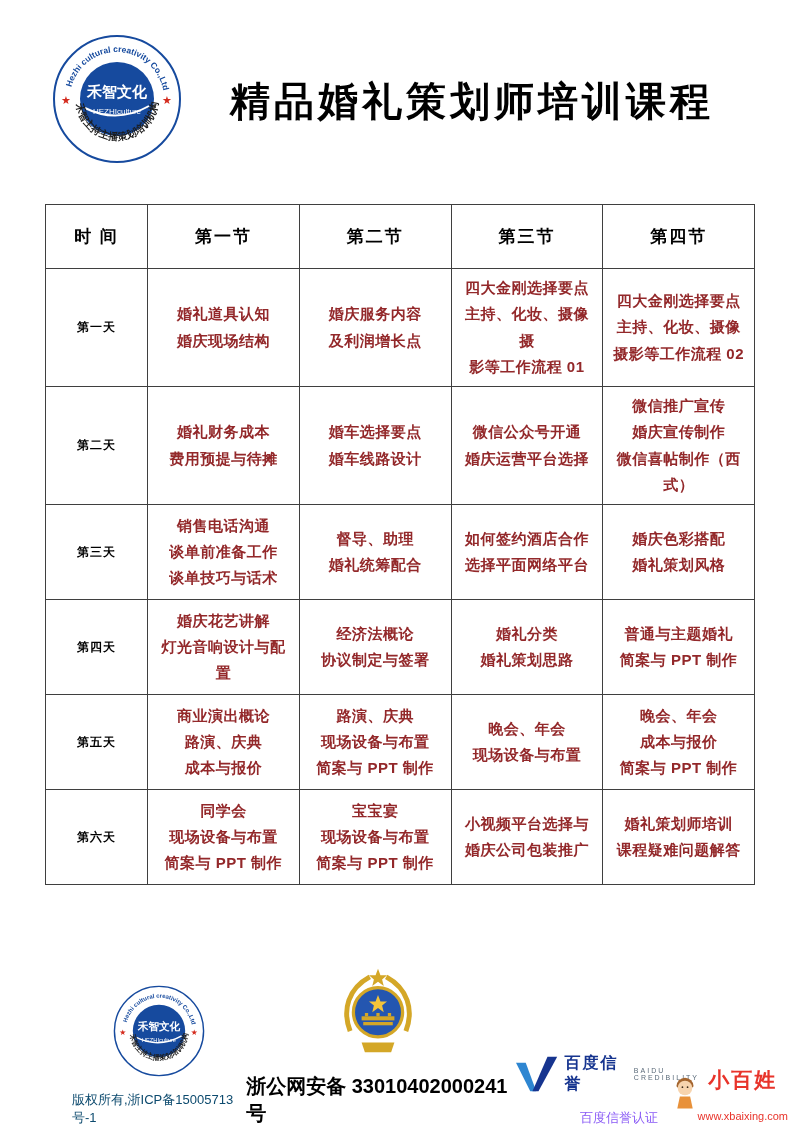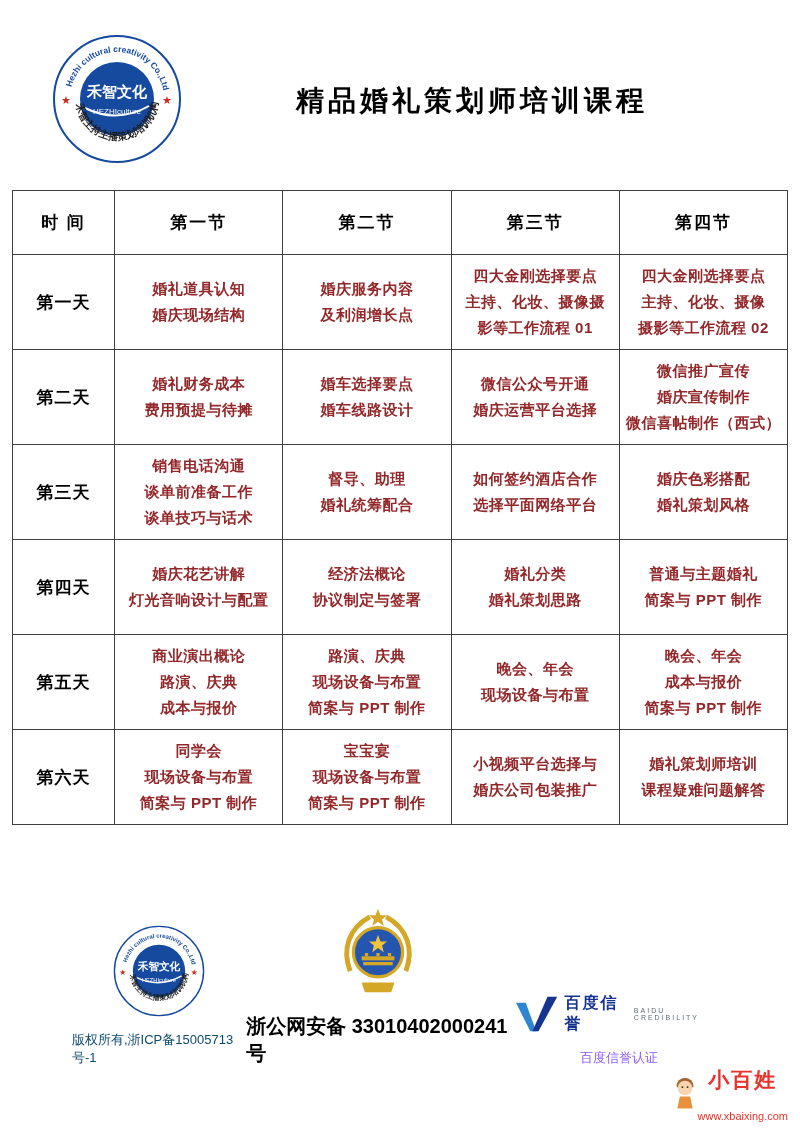--- a/index.html
+++ b/index.html
@@ -16,50 +16,50 @@
   
   .header {
     display: flex;
     align-items: center;
     padding: 34px 40px 0 52px;
   }
   .logo-wrap { flex: 0 0 132px; }
   .page-title {
     flex: 1;
     text-align: center;
-    font-size: 28px;
+    font-size: 40px;
     font-weight: 900;
     letter-spacing: 4px;
     color: #000000;
     font-family: Liberation Serif, serif;
   }
   
   table.schedule {
     border-collapse: collapse;
     table-layout: fixed;
-    width: 776px;
-    margin: 22px auto 0;
+    width: 710px;
+    margin: 36px auto 0;
   }
   .schedule col.time-col { width: 102px; }
   .schedule th, .schedule td {
     border: 1px solid #3f3f3f;
     text-align: center;
     vertical-align: middle;
     padding: 6px 6px;
   }
   .schedule thead tr { height: 64px; }
   .schedule tbody tr { height: 95px; }
   .schedule thead th {
     font-size: 17px;
     font-weight: bold;
     color: #000000;
     letter-spacing: 2px;
   }
   .schedule tbody th.day {
-    font-size: 17px;
+    font-size: 12px;
     font-weight: bold;
     color: #000000;
     letter-spacing: 1px;
   }
   .schedule tbody td {
     font-size: 15px;
     font-weight: bold;
     color: #93282a;
     line-height: 1.75;
     white-space: pre-line;

